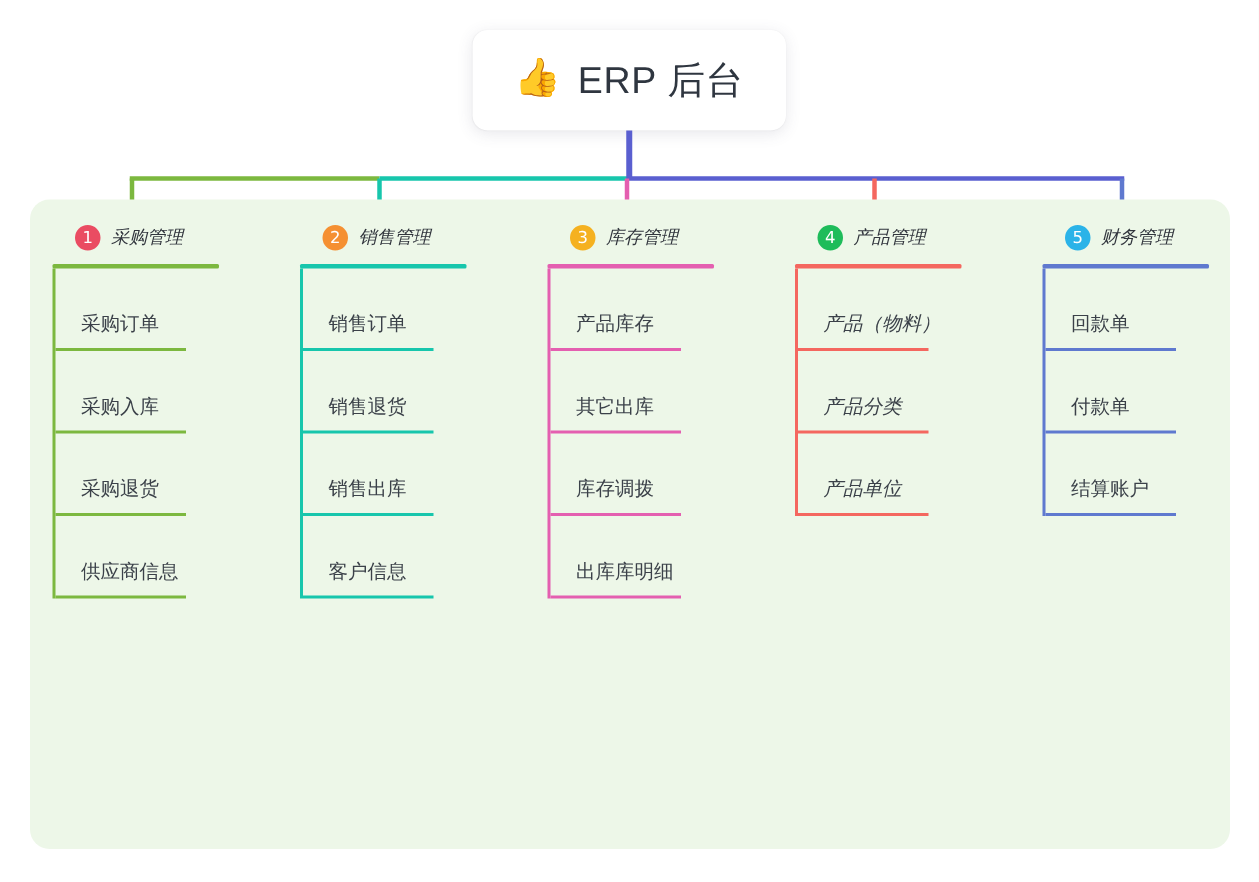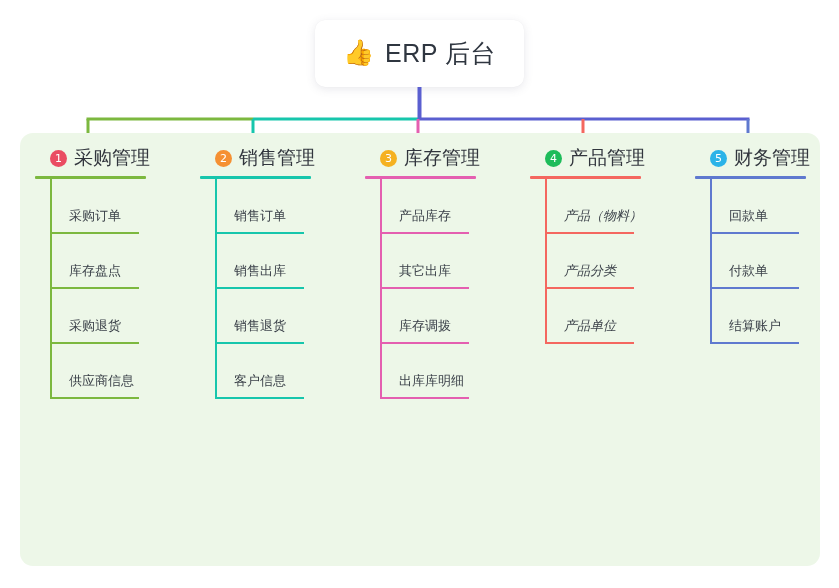--- a/index.html
+++ b/index.html
@@ -77,32 +77,32 @@
     width: 17px; height: 17px;
     border-radius: 50%;
     color: #ffffff;
     font-size: 11px;
     line-height: 17px;
     text-align: center;
     flex: 0 0 auto;
     font-family: "DejaVu Sans", sans-serif;
   }
   .col-title {
-    font-size: 19px;
+    font-size: 12px;
     color: #31353d;
     white-space: nowrap;
+    font-style: italic;
   }
   .head-rule {
     height: 3px;
     border-radius: 1px;
     margin-top: 3px;
   }
   .branch {
     position: relative;
-    margin-left: 15px;
     border-left: 2px solid #cfcfcf;
   }
   .leaf {
     position: relative;
     height: 55px;
   }
   .leaf .leaf-label {
     position: absolute;
     left: 17px;
     bottom: 9px;
@@ -145,21 +145,21 @@
           <span class="badge" style="background: rgb(234, 76, 98);">1</span>
           <span class="col-title">采购管理</span>
         </div>
         <div class="head-rule" style="background: rgb(124, 184, 63); width: 111px;"></div>
         <div class="branch" style="border-left-color: rgb(124, 184, 63);">
           <div class="leaf">
             <span class="leaf-label">采购订单</span>
             <div class="leaf-rule" style="background: rgb(124, 184, 63); width: 87px;"></div>
           </div>
           <div class="leaf">
-            <span class="leaf-label">库存盘点</span>
+            <span class="leaf-label">采购入库</span>
             <div class="leaf-rule" style="background: rgb(124, 184, 63); width: 87px;"></div>
           </div>
           <div class="leaf">
             <span class="leaf-label">采购退货</span>
             <div class="leaf-rule" style="background: rgb(124, 184, 63); width: 87px;"></div>
           </div>
           <div class="leaf">
             <span class="leaf-label">供应商信息</span>
             <div class="leaf-rule" style="background: rgb(124, 184, 63); width: 87px;"></div>
           </div>
@@ -170,25 +170,25 @@
           <span class="badge" style="background: rgb(245, 144, 50);">2</span>
           <span class="col-title">销售管理</span>
         </div>
         <div class="head-rule" style="background: rgb(23, 198, 172); width: 111px;"></div>
         <div class="branch" style="border-left-color: rgb(23, 198, 172);">
           <div class="leaf">
             <span class="leaf-label">销售订单</span>
             <div class="leaf-rule" style="background: rgb(23, 198, 172); width: 87px;"></div>
           </div>
           <div class="leaf">
+            <span class="leaf-label">销售退货</span>
+            <div class="leaf-rule" style="background: rgb(23, 198, 172); width: 87px;"></div>
+          </div>
+          <div class="leaf">
             <span class="leaf-label">销售出库</span>
-            <div class="leaf-rule" style="background: rgb(23, 198, 172); width: 87px;"></div>
-          </div>
-          <div class="leaf">
-            <span class="leaf-label">销售退货</span>
             <div class="leaf-rule" style="background: rgb(23, 198, 172); width: 87px;"></div>
           </div>
           <div class="leaf">
             <span class="leaf-label">客户信息</span>
             <div class="leaf-rule" style="background: rgb(23, 198, 172); width: 87px;"></div>
           </div>
         </div>
       </div>
       <div class="column" style="left: 345px; top: 10px; width: 111px;">
         <div class="col-head">

